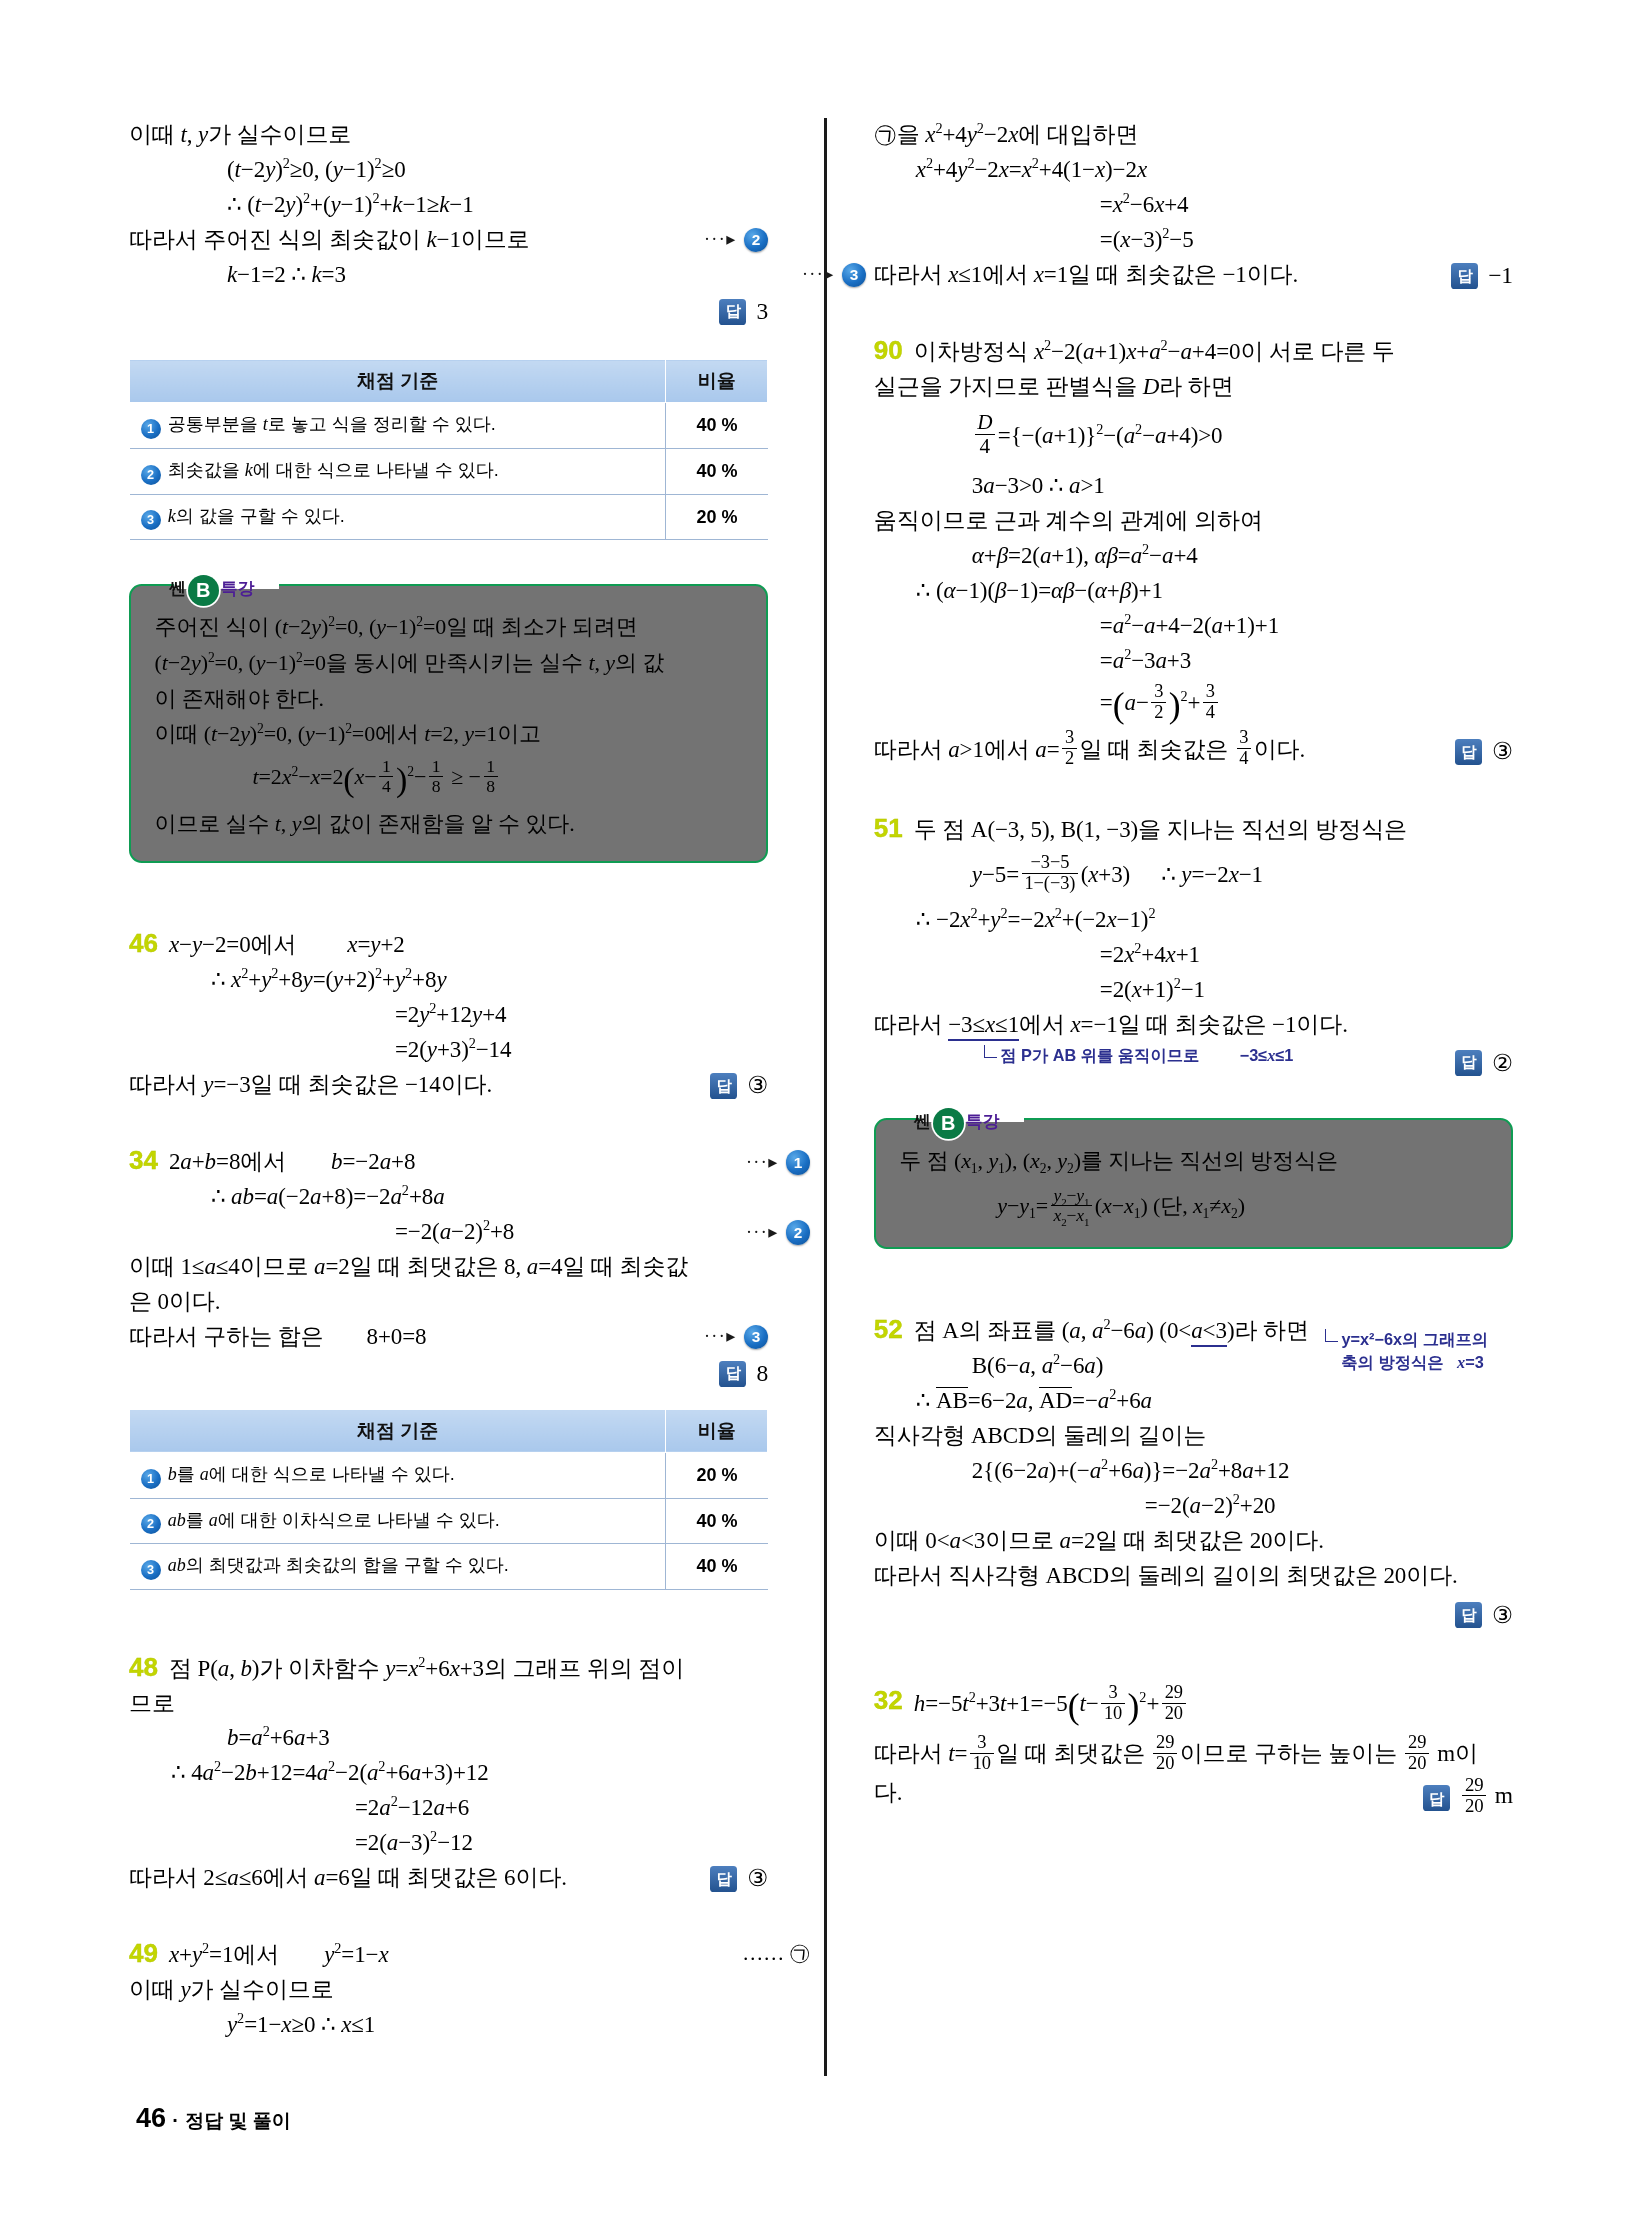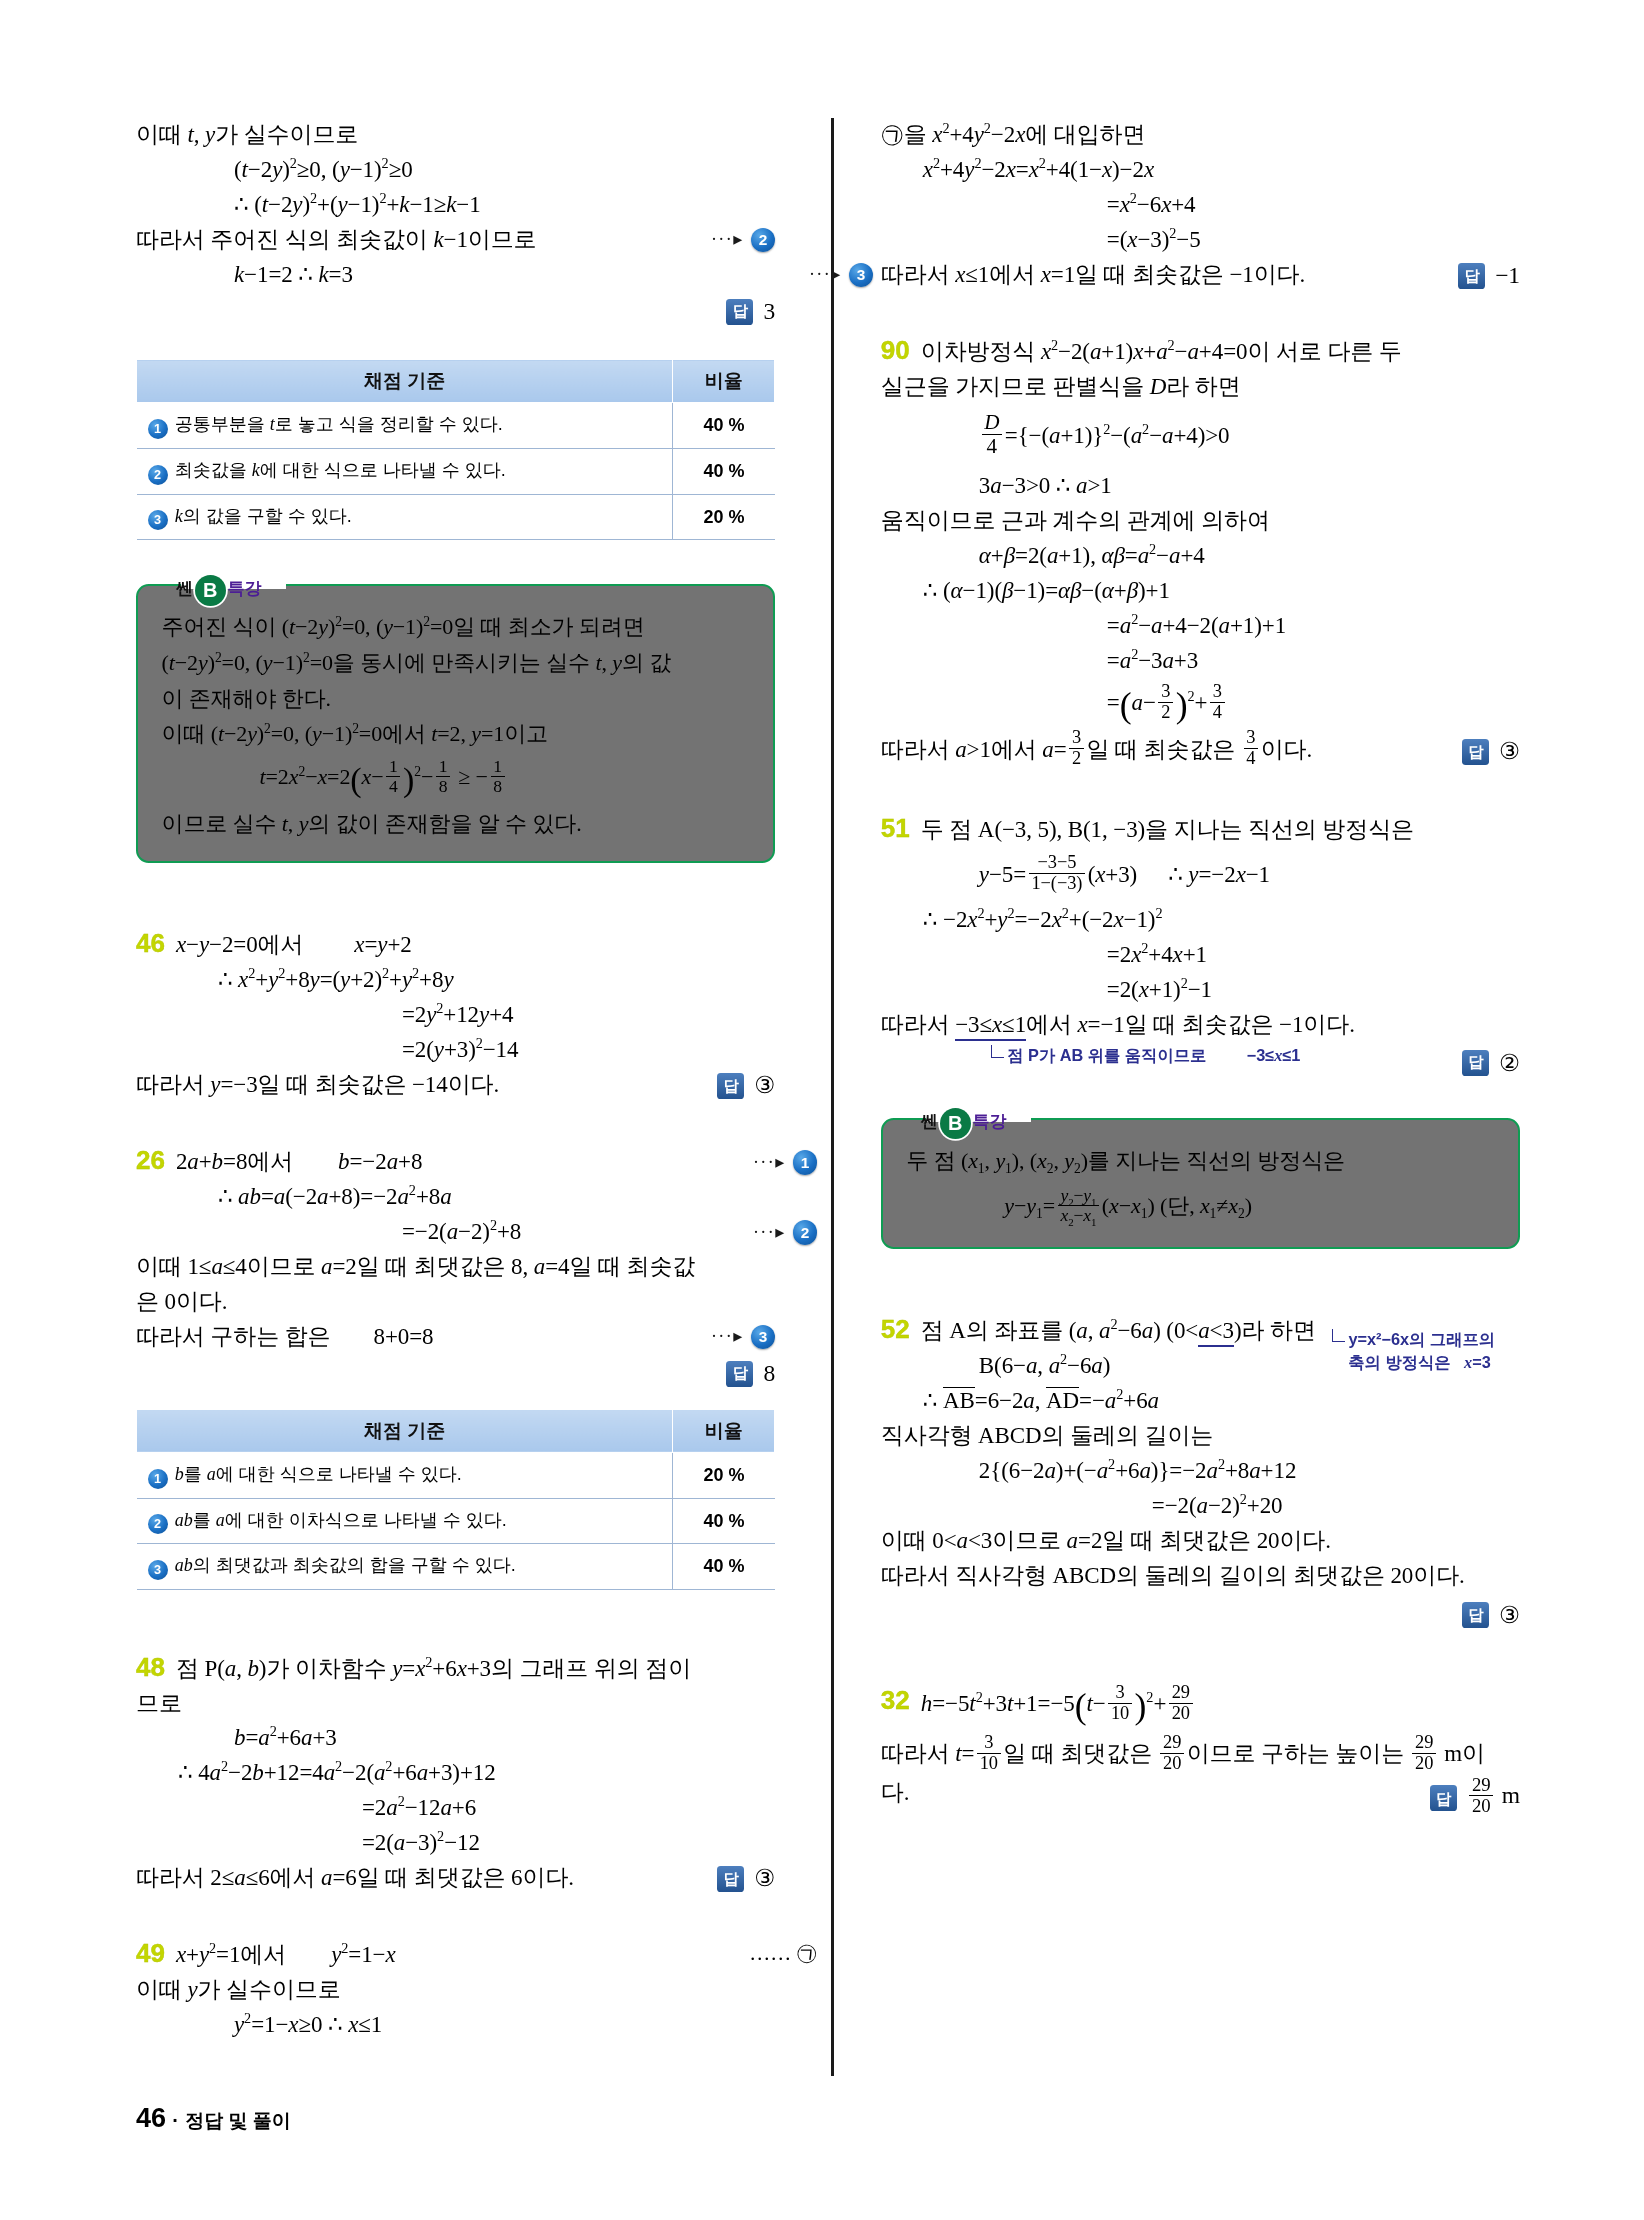--- a/index.html
+++ b/index.html
@@ -10,21 +10,21 @@
     color:#000;
     position:relative;
     overflow:hidden;
   }
   .page{
     position:absolute;inset:0;
     padding:0;
   }
   .columns{
     position:absolute;
-    left:136px;top:118px;
+    left:129px;top:118px;
     width:1384px;height:1954px;
     display:flex;
     gap:20px;
   }
   .col{
     width:647px;
     position:relative;
   }
   .col.left{padding-right:36px;}
   .divider{
@@ -341,21 +341,21 @@
             <span class="ansbadge">답</span>
             <span class="ansval">③</span>
           </span>
         </div>
       </div>
 
       <div class="gap-l"></div>
 
       <div class="rel">
         <div class="prow">
-          <span class="pnum">26</span>
+          <span class="pnum">34</span>
           <div class="pbody rel">
             <div class="line rel">2<i>a</i>+<i>b</i>=8에서<span style="display:inline-block;width:45px"></span><i>b</i>=−2<i>a</i>+8
               <span class="stepmark" style="top:3.6px;right:-42px">
                 <span class="dots">···▸</span>
                 <span class="circ">1</span>
               </span>
             </div>
             <div class="line ind1">∴ <i>ab</i>=<i>a</i>(−2<i>a</i>+8)=−2<i>a</i><sup>2</sup>+8<i>a</i></div>
             <div class="line ind4 rel">=−2(<i>a</i>−2)<sup>2</sup>+8
               <span class="stepmark" style="top:3.6px;right:-42px">

